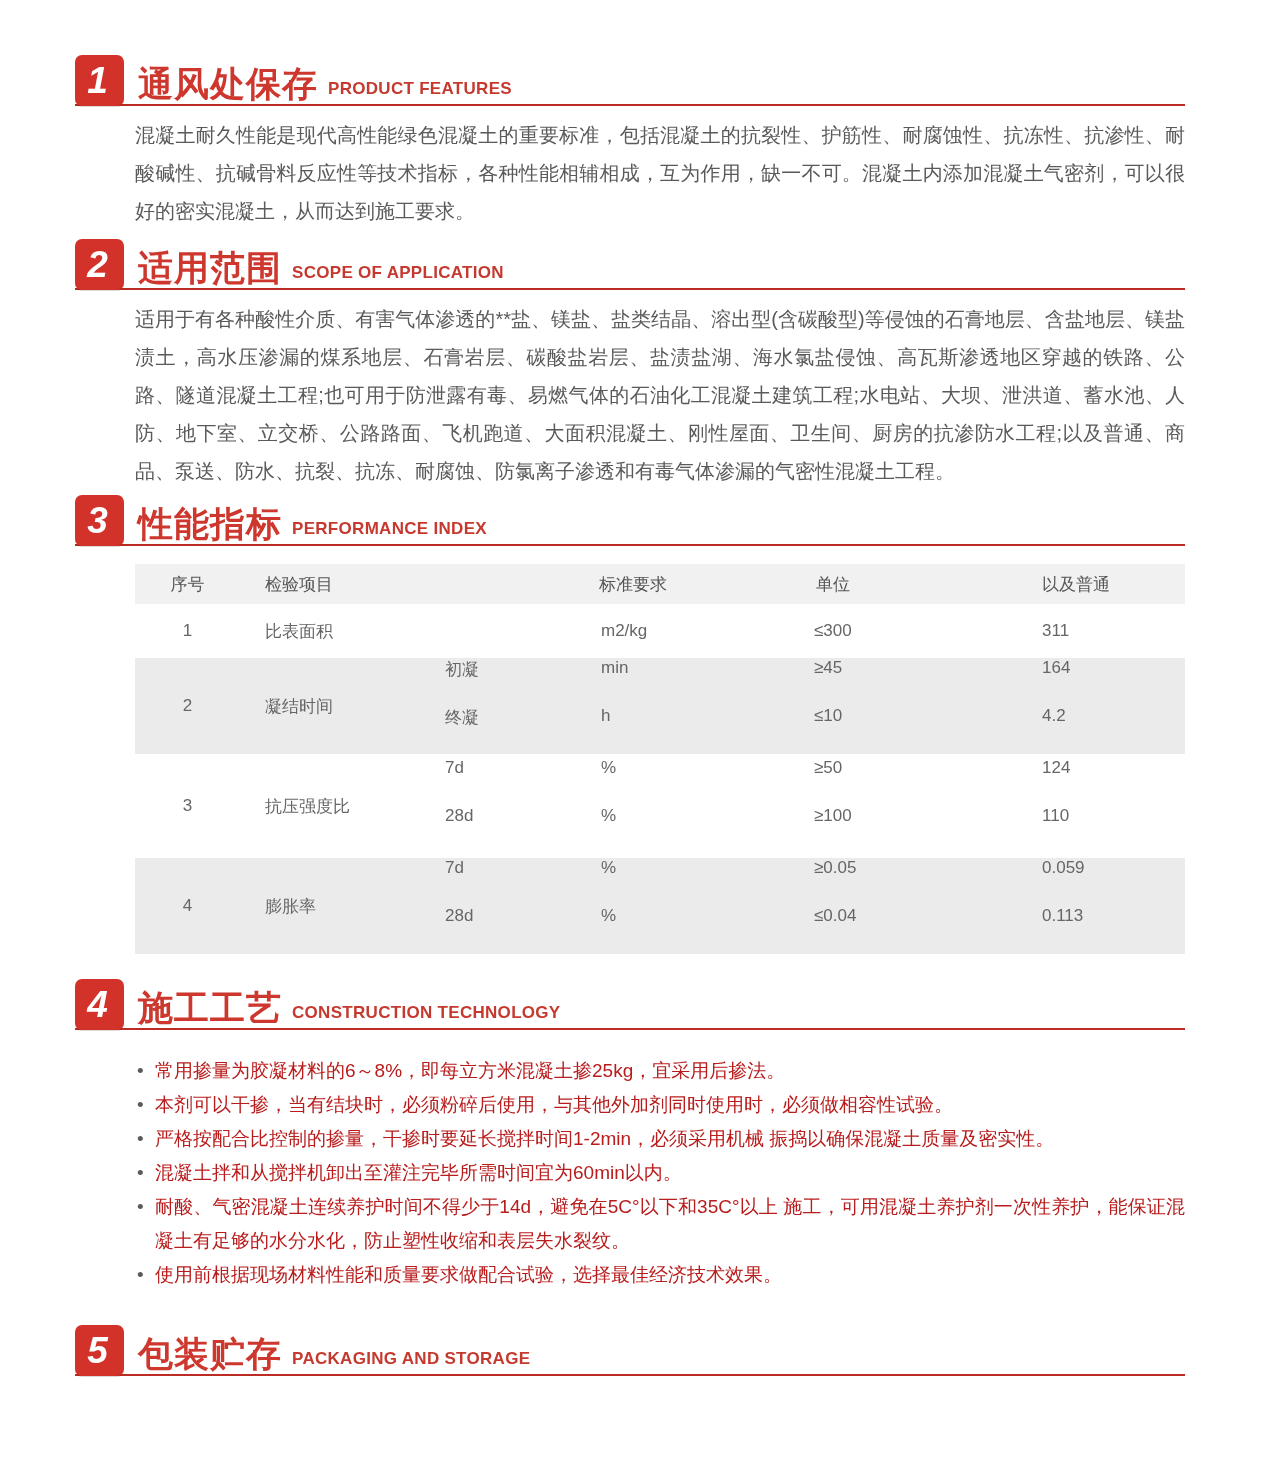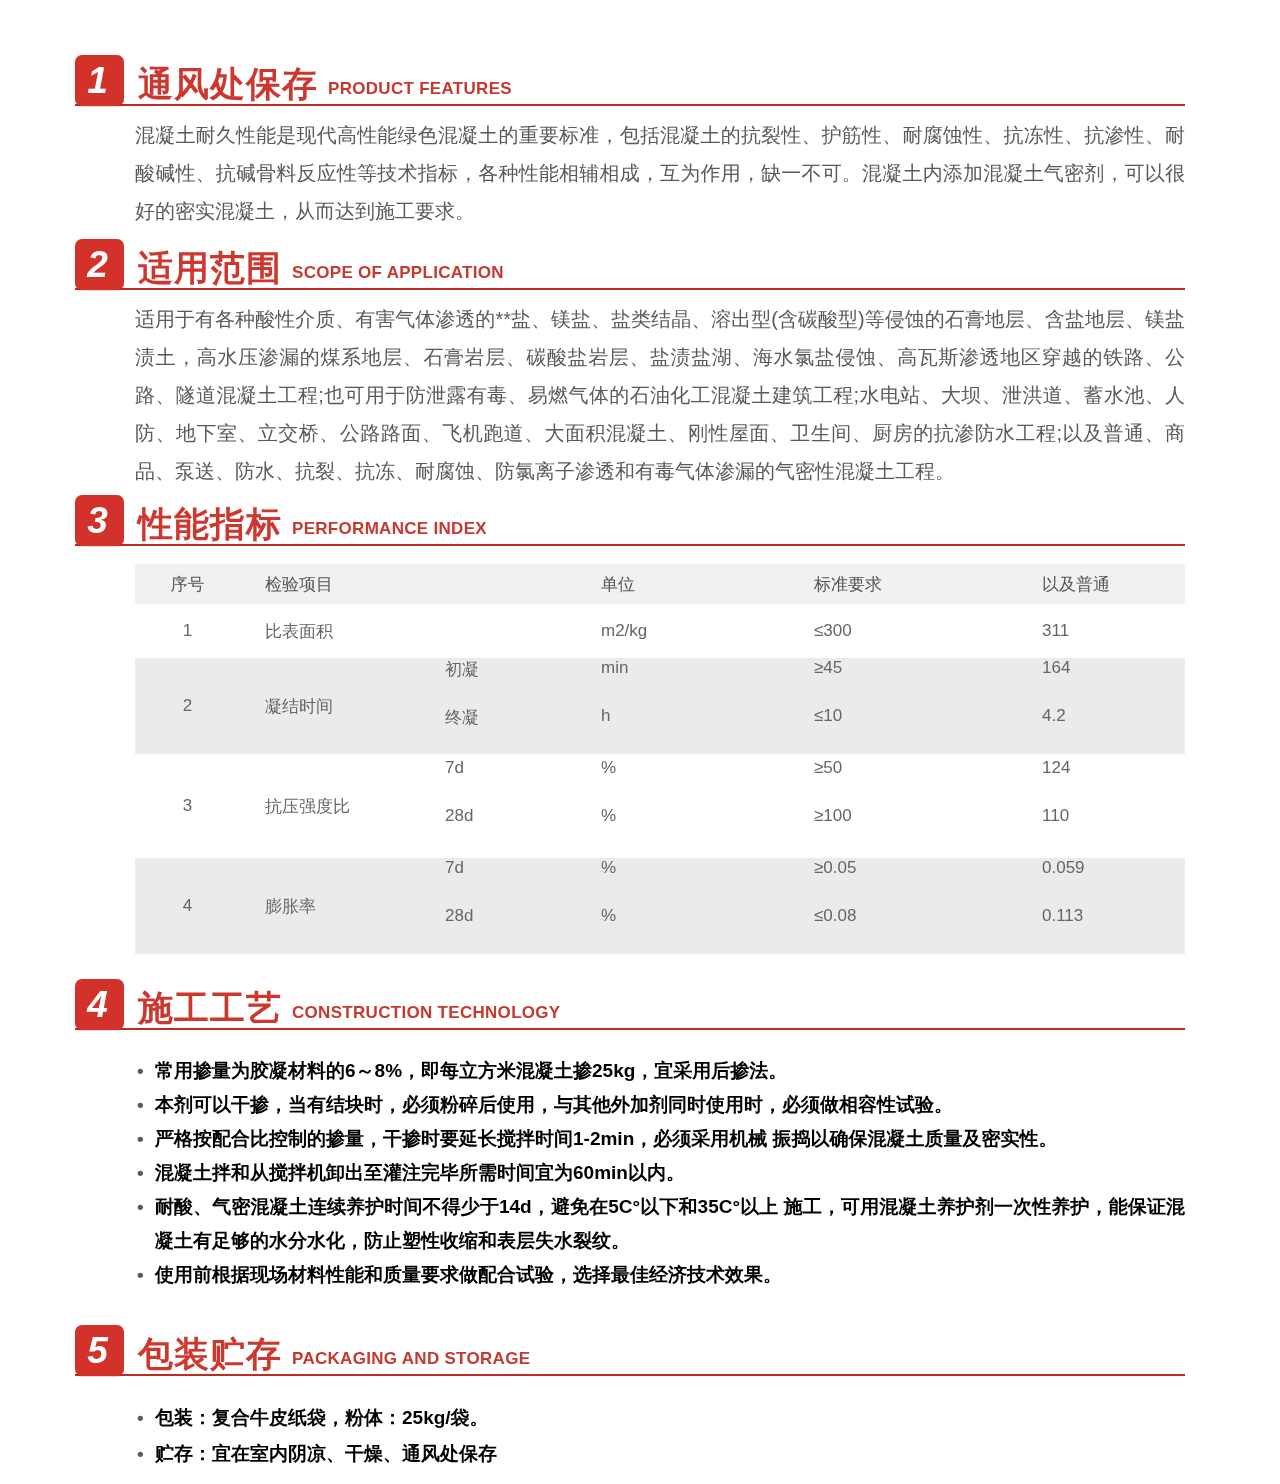--- a/index.html
+++ b/index.html
@@ -37,21 +37,21 @@
     padding-bottom:5px;letter-spacing:.3px;
   }
   
   .para{
     margin:10px 0 0 60px;font-size:20px;line-height:38px;
     text-align:justify;color:#5a5a5a;
   }
   ul.bullets{list-style:none;margin:24px 0 0 60px;padding:0;}
   ul.bullets li{
     position:relative;padding-left:20px;font-size:19px;line-height:34px;
-    color:#000000;text-align:justify;font-weight:bold;
+    color:#b91c1c;text-align:justify;
   }
   ul.bullets li::before{
     content:"•";position:absolute;left:2px;top:0;color:#5a5a5a;
   }
   ul.bullets.storage li{line-height:36px;}
   
   .ptable{margin:18px 0 0 60px;width:1050px;font-size:17px;color:#666;}
   .trow{
     display:grid;
     grid-template-columns:105px 185px 140px 215px 250px 155px;
@@ -122,22 +122,22 @@
       <h2 class="sec-title">性能指标</h2>
       <span class="sec-sub">PERFORMANCE INDEX</span>
     </div>
 
     <div class="ptable">
 
       <div class="trow thead">
         <div class="c no">序号</div>
         <div class="c item">检验项目</div>
         <div class="c sub"></div>
+        <div class="c std">标准要求</div>
         <div class="c unit">单位</div>
-        <div class="c std">标准要求</div>
         <div class="c res">以及普通</div>
       </div>
 
       <div class="trow r-single">
         <div class="c no">1</div>
         <div class="c item">比表面积</div>
         <div class="c sub"></div>
         <div class="c unit">m2/kg</div>
         <div class="c std">≤300</div>
         <div class="c res">311</div>
@@ -187,21 +187,21 @@
         <div class="subgrid">
           <div class="subrow">
             <div class="c sub">7d</div>
             <div class="c unit">%</div>
             <div class="c std">≥0.05</div>
             <div class="c res">0.059</div>
           </div>
           <div class="subrow">
             <div class="c sub">28d</div>
             <div class="c unit">%</div>
-            <div class="c std">≤0.08</div>
+            <div class="c std">≤0.04</div>
             <div class="c res">0.113</div>
           </div>
         </div>
       </div>
     </div>
   </div>
 
   <div class="section" id="sec4">
     <div class="sec-header">
       <div class="badge">
@@ -221,19 +221,15 @@
   </div>
 
   <div class="section" id="sec5">
     <div class="sec-header">
       <div class="badge">
         <span>5</span>
       </div>
       <h2 class="sec-title">包装贮存</h2>
       <span class="sec-sub">PACKAGING AND STORAGE</span>
     </div>
-    <ul class="bullets storage">
-      <li>包装：复合牛皮纸袋，粉体：25kg/袋。</li>
-      <li>贮存：宜在室内阴凉、干燥、通风处保存</li>
-    </ul>
   </div>
 
 </div>
 
 </body></html>

